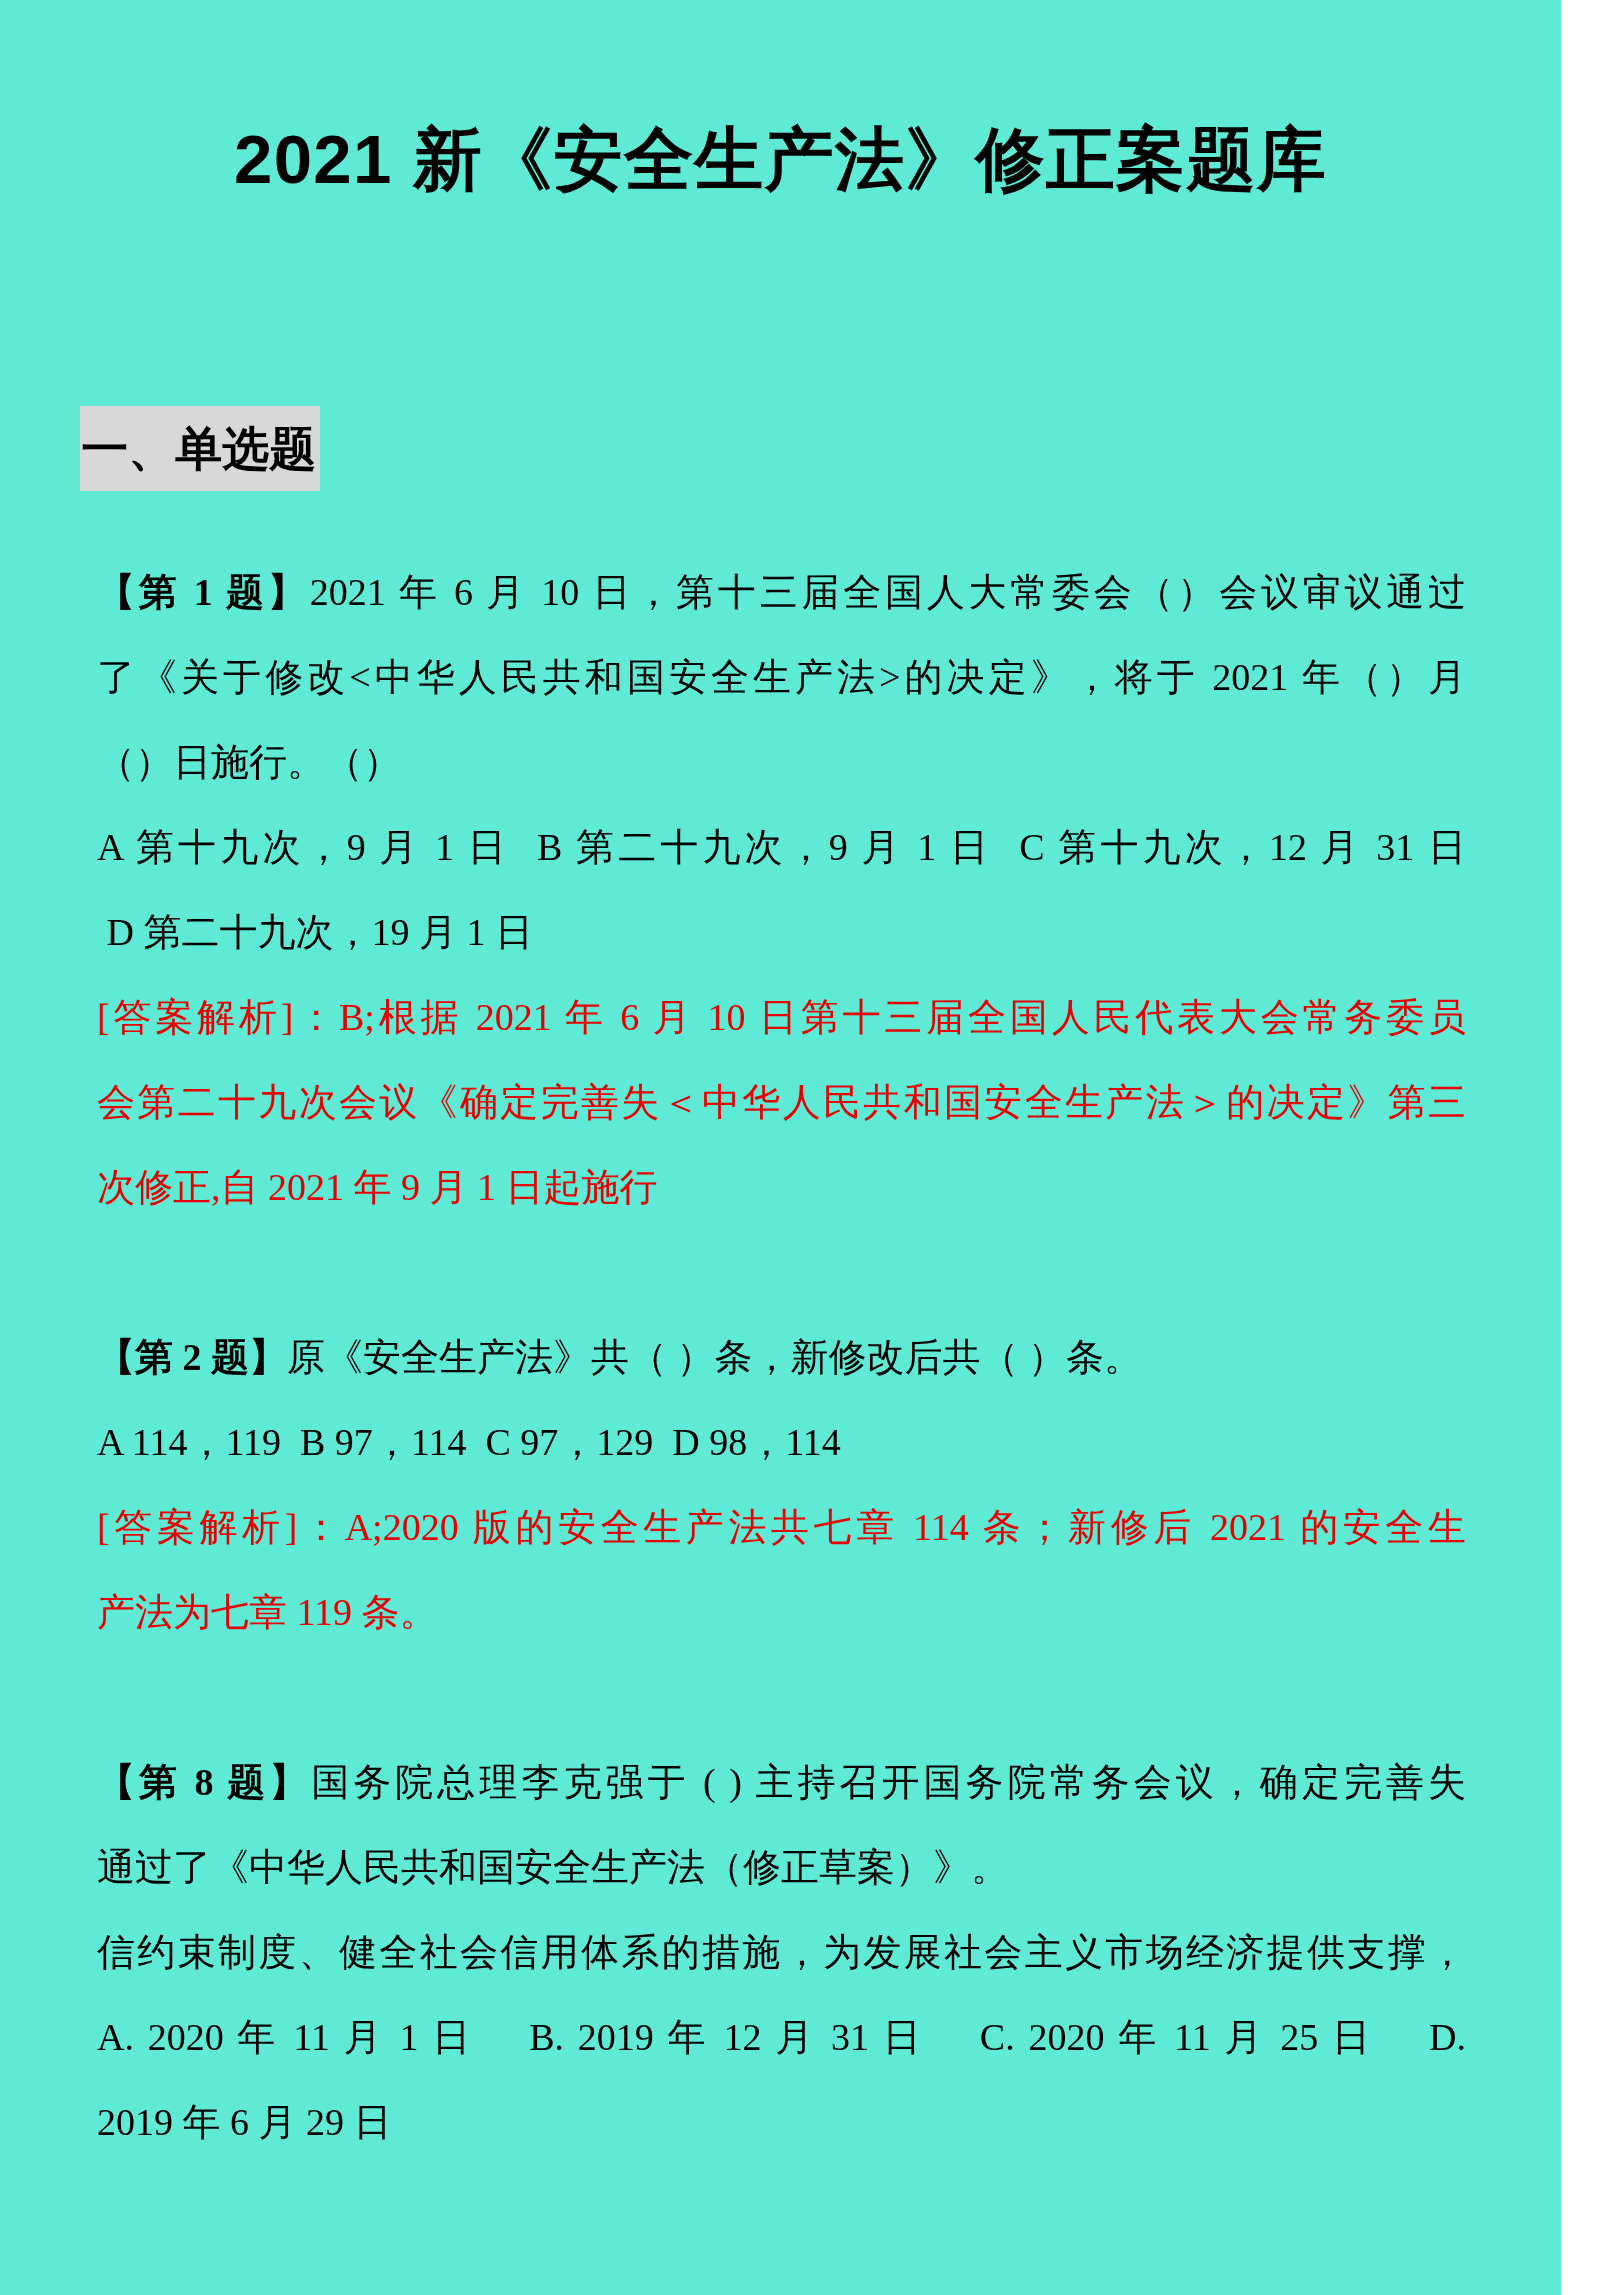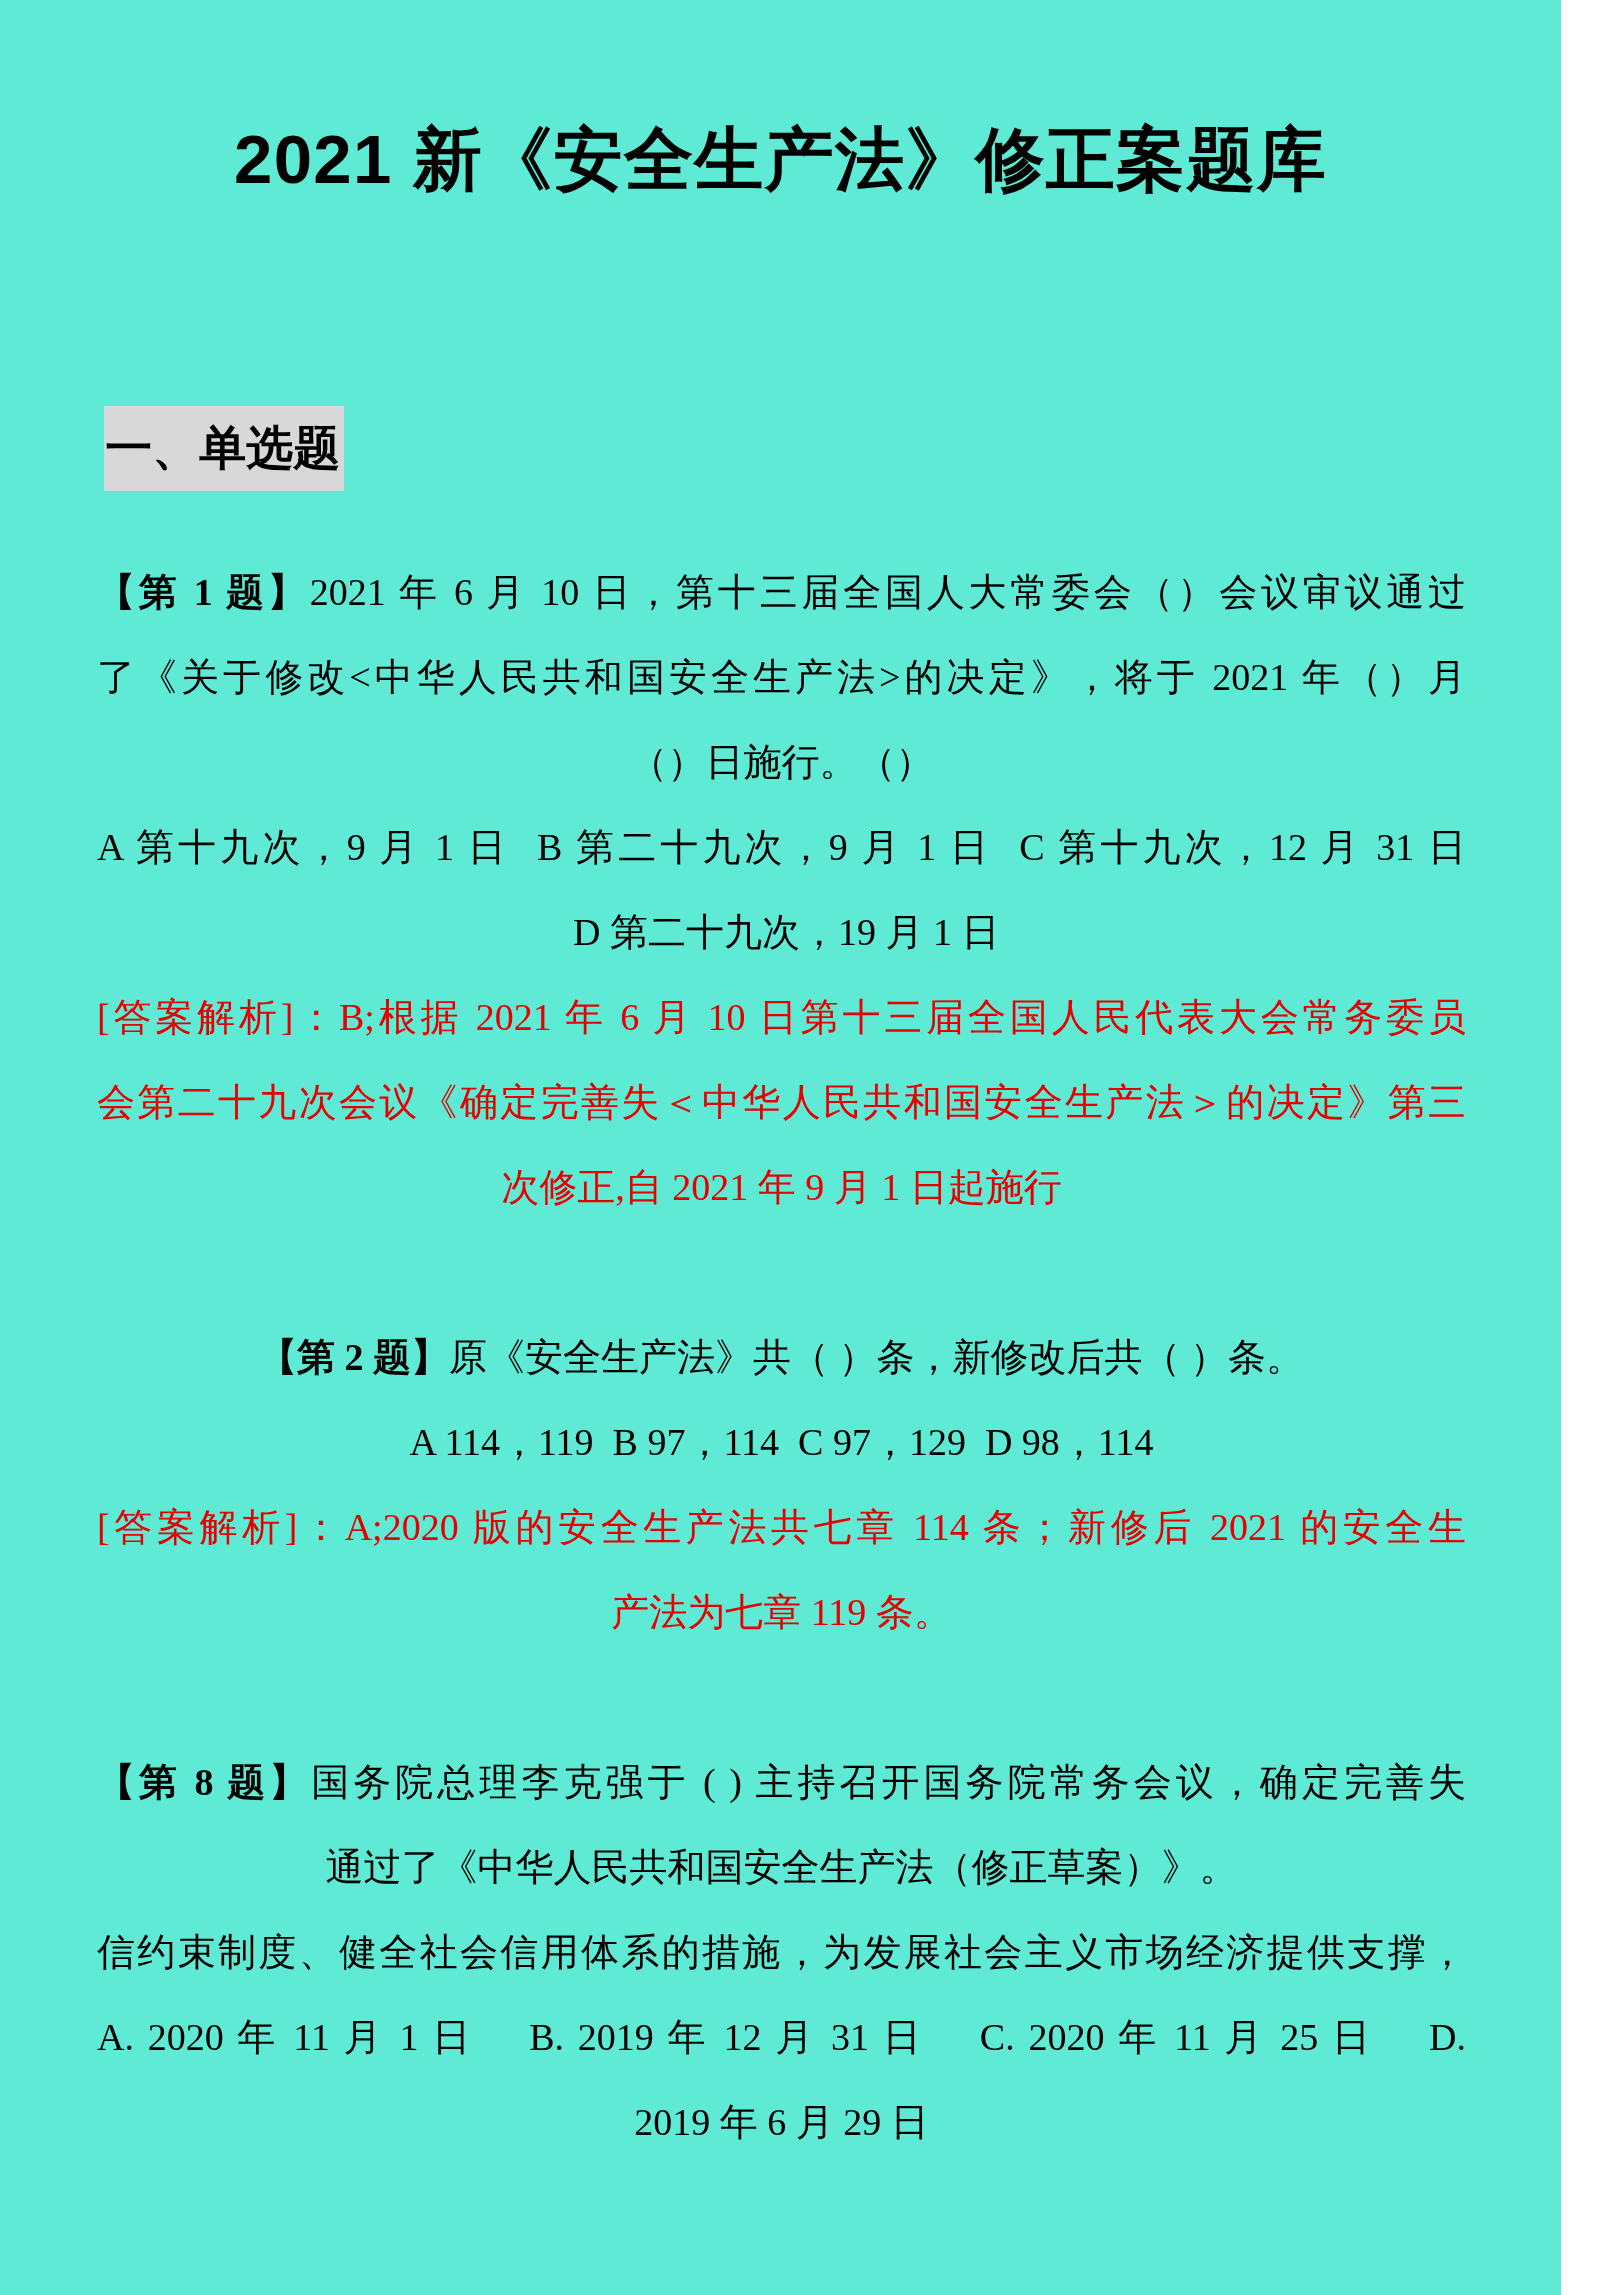--- a/index.html
+++ b/index.html
@@ -25,44 +25,43 @@
     font-family: "Liberation Sans", "DejaVu Sans", sans-serif;
     font-weight: 900;
     font-size: 69px;
     line-height: 124px;
     letter-spacing: 1.3px;
     white-space: pre;
   }
   .section-heading {
     position: absolute;
     top: 406px;
-    left: 104px;
+    left: 80px;
     display: inline-block;
     background: #d8d8d8;
-    font-family: Liberation Serif, serif;
+    font-family: Liberation Sans, sans-serif;
     font-weight: 900;
     font-size: 47px;
     height: 85px;
     line-height: 85px;
     padding: 0 3.9px 0 1.3px;
     white-space: pre;
   }
   .body-flow {
     position: absolute;
     top: 550px;
     left: 97px;
     right: 95px;
   }
   .line {
     height: 85px;
     line-height: 85px;
     font-size: 38px;
     white-space: pre-wrap;
     overflow: visible;
-    text-align: center;
   }
   .fill {
     text-align: justify;
     text-align-last: justify;
   }
   .marker {
     font-weight: bold;
   }
   .red {
     color: #e60000;

